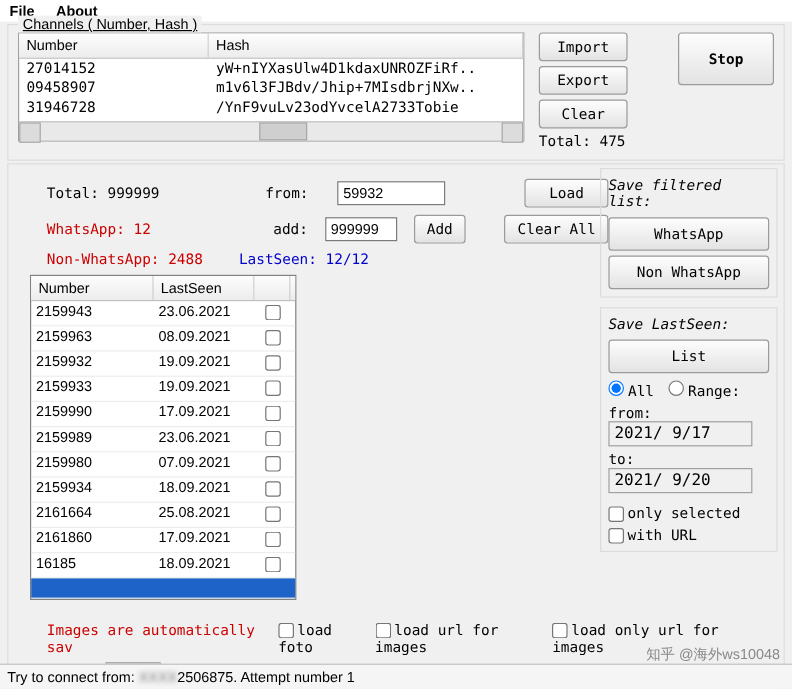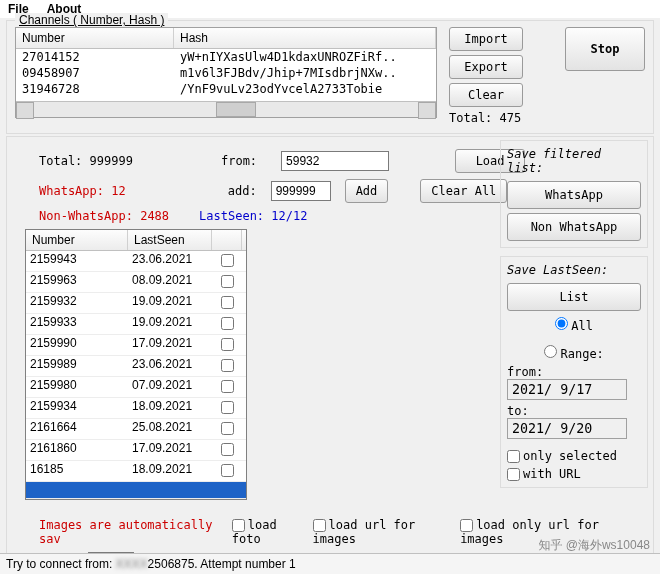--- a/index.html
+++ b/index.html
@@ -74,21 +74,21 @@
 .rt-row { display:flex; border-bottom:1px solid #ededed; }
 .rt-row > div { padding:1px 4px; font-size:12px; }
 .rt-num { width:102px; }
 .rt-ls { width:84px; }
 .rt-cb { width:30px; text-align:center; }
 .rt-cb input { margin-top:2px; }
 .rt-row.selected { background:#1e63c7; color:#fff; }
 .right-panel { position:absolute; right:12px; top:140px; width:148px; }
 .right-box { border:1px solid #dcdcdc; padding:6px; margin-bottom:8px; }
 .right-box .lbl-title { margin-bottom:6px; display:block;font-style:italic; }
-.radio-row { display:flex; gap:12px; align-items:center; margin:4px 0;flex-direction:column; }
+.radio-row { display:flex; gap:12px; align-items:flex-start; margin:4px 0; }
 .date-input { width:120px; background:#f0f0f0; border:1px solid #a0a0a0; padding:2px 4px; font-family:monospace; }
 .bottom-opts { padding:4px 10px; }
 .status-bar { position:absolute; bottom:0; left:0; right:0; border-top:1px solid #c0c0c0; padding:3px 6px; font-family:Liberation Sans, sans-serif; background:#f5f5f5; }
 .watermark { position:absolute; right:10px; bottom:20px; color:#888; font-size:12px; }
 .chk { margin-right:3px; vertical-align:middle; }
 .main-middle { position:relative; padding:6px 10px; }
 .blur { color:transparent; text-shadow:0 0 4px #777; }
 </style>
 </head>
 <body>
@@ -136,21 +136,21 @@
   </div>
 </div>
 
 <div class="fieldset fieldset-doodle" style="padding-bottom:12px; min-height:370px;">
   <div class="main-middle">
 
     <div class="row-flex" style="gap:24px;">
       <span class="lbl"><span>Total:</span> <span>999999</span></span>
       <span style="width:40px"></span>
       <span class="lbl">from:</span>
-      <input class="input-txt" style="width: 108px;" value="59932">
+      <input class="input-txt" style="width: 90px;" value="59932">
       <span style="width:18px"></span>
       <span class="btn" style="min-width:70px">Load</span>
     </div>
 
     <div class="row-flex" style="gap:14px; margin-top:6px;">
       <span class="lbl red"><span>WhatsApp:</span> <span>12</span></span>
       <span style="width:74px"></span>
       <span class="lbl">add:</span>
       <input class="input-txt" style="width: 60px;" value="999999">
       <span class="btn" style="min-width:40px">Add</span>

